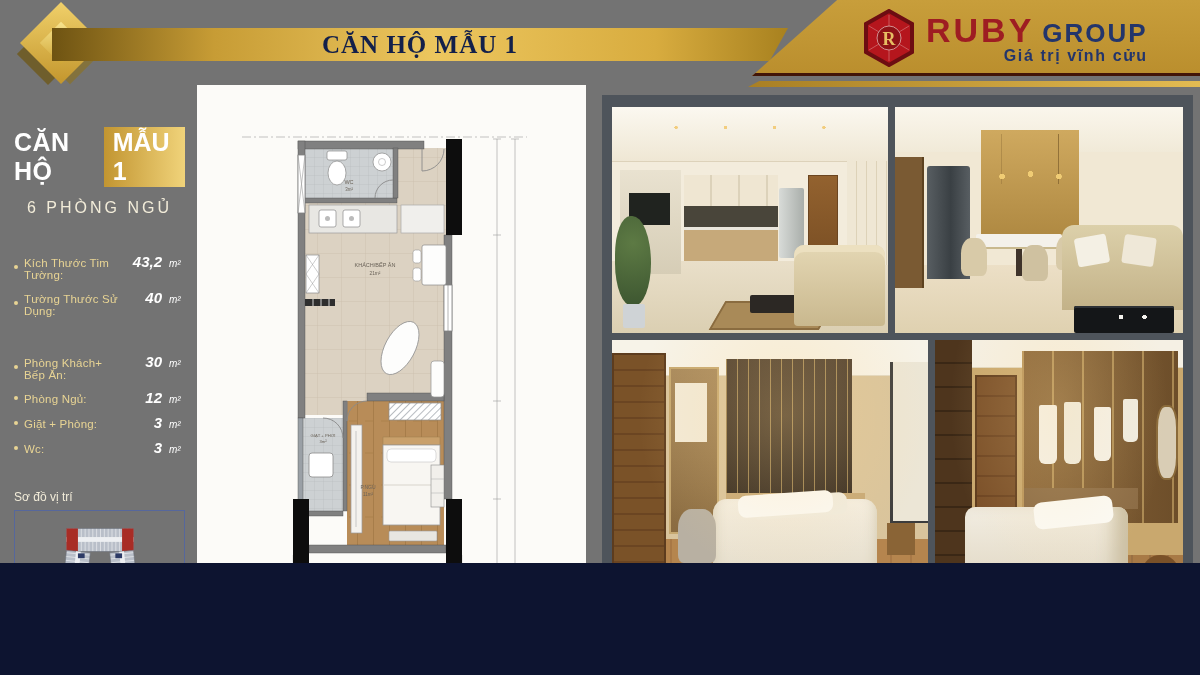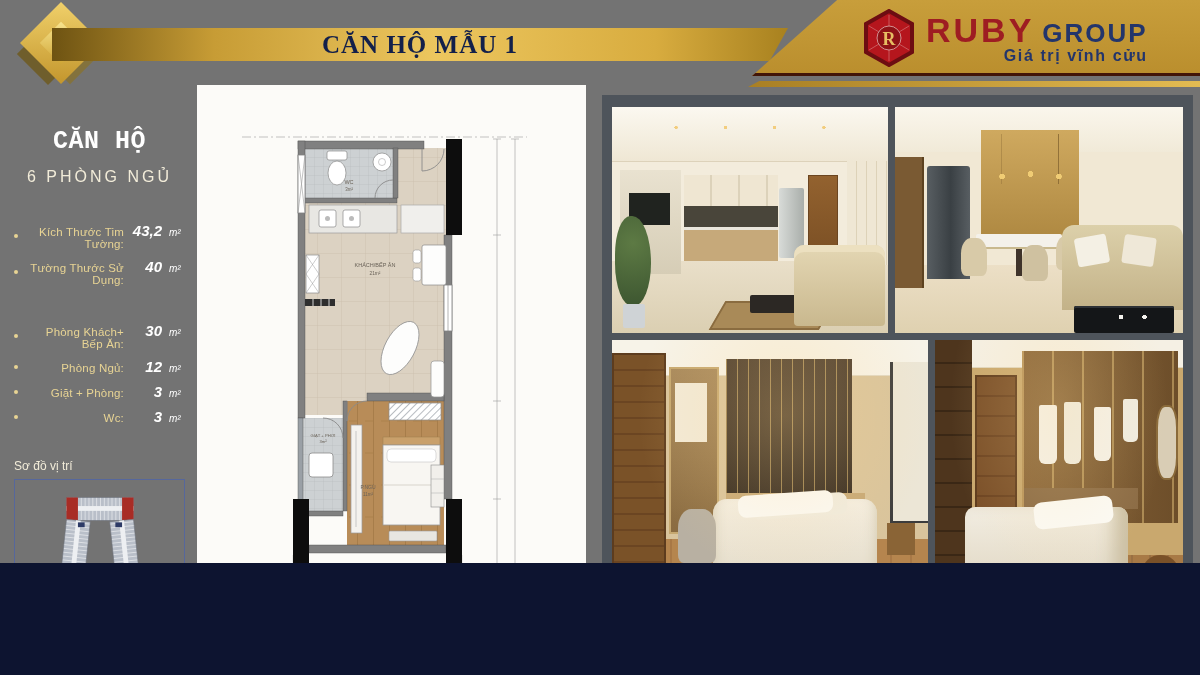--- a/index.html
+++ b/index.html
@@ -32,31 +32,31 @@
   .brand-text{display:flex;flex-direction:column;align-items:flex-end;}
   .brand-row{display:flex;align-items:baseline;gap:8px;}
   .brand-name{font-size:34px;font-weight:bold;color:#9e1d22;letter-spacing:3px;}
   .brand-suffix{font-size:26px;font-weight:bold;color:#23356b;letter-spacing:2px;}
   .brand-tagline{font-size:16px;font-weight:bold;color:#23356b;letter-spacing:1.6px;margin-top:-3px;}
 
   
   .sidebar{position:absolute;left:0;top:85px;width:197px;height:540px;
     padding:42px 12px 0 14px;box-sizing:border-box;color:#fff;}
   .sb-title{display:flex;align-items:center;justify-content:center;gap:7px;}
-  .sb-prefix{font-size:25px;font-weight:bold;color:#fff;letter-spacing:.5px;font-family:Liberation Mono, monospace;}
+  .sb-prefix{font-size:25px;font-weight:bold;color:#fff;letter-spacing:.5px;}
   .sb-highlight{font-size:25px;font-weight:bold;color:#fff;
     background:linear-gradient(90deg,#c29531,#f0d37a);padding:1px 9px;}
   .sb-subtitle{text-align:center;font-size:16px;letter-spacing:3px;color:#f2ecd9;margin-top:12px;}
   .specs{list-style:none;margin:0;padding:0;}
   .specs-primary{margin-top:36px;}
   .specs-rooms{margin-top:36px;}
   .spec-row{display:flex;align-items:baseline;margin-bottom:8px;font-size:11.5px;}
   .spec-bullet{width:4px;height:4px;background:#e8d494;border-radius:50%;
     margin-right:6px;flex:none;align-self:center;}
-  .spec-label{color:#e8d494;flex:1;letter-spacing:.2px;text-align:right;}
+  .spec-label{color:#e8d494;flex:1;letter-spacing:.2px;}
   .spec-value{color:#fff;font-weight:bold;font-style:italic;font-size:15px;
     width:38px;text-align:right;margin-right:7px;}
   .spec-unit{color:#fff;font-style:italic;font-size:10px;width:16px;}
   .location{margin-top:34px;}
   .loc-label{font-size:12px;color:#f2ecd9;margin-bottom:6px;}
   .loc-box{border:1px solid #56679c;height:150px;display:flex;align-items:center;
     justify-content:center;}
 
   
   .plan-panel{position:absolute;left:197px;top:85px;width:389px;height:540px;background:#fcfbf8;}
@@ -237,20 +237,21 @@
         <span class="brand-suffix">GROUP</span>
       </div>
       <div class="brand-tagline">Giá trị vĩnh cửu</div>
     </div>
   </div>
   <div class="brand-underline"></div>
 
   <aside class="sidebar">
     <div class="sb-title">
       <span class="sb-prefix">CĂN HỘ</span>
+      <span class="sb-highlight">MẪU 1</span>
     </div>
     <div class="sb-subtitle">6 PHÒNG NGỦ</div>
 
     <ul class="specs specs-primary">
       <li class="spec-row">
         <span class="spec-bullet"></span>
         <span class="spec-label">Kích Thước Tim Tường:</span>
         <span class="spec-value">43,2</span>
         <span class="spec-unit">m²</span>
       </li>

